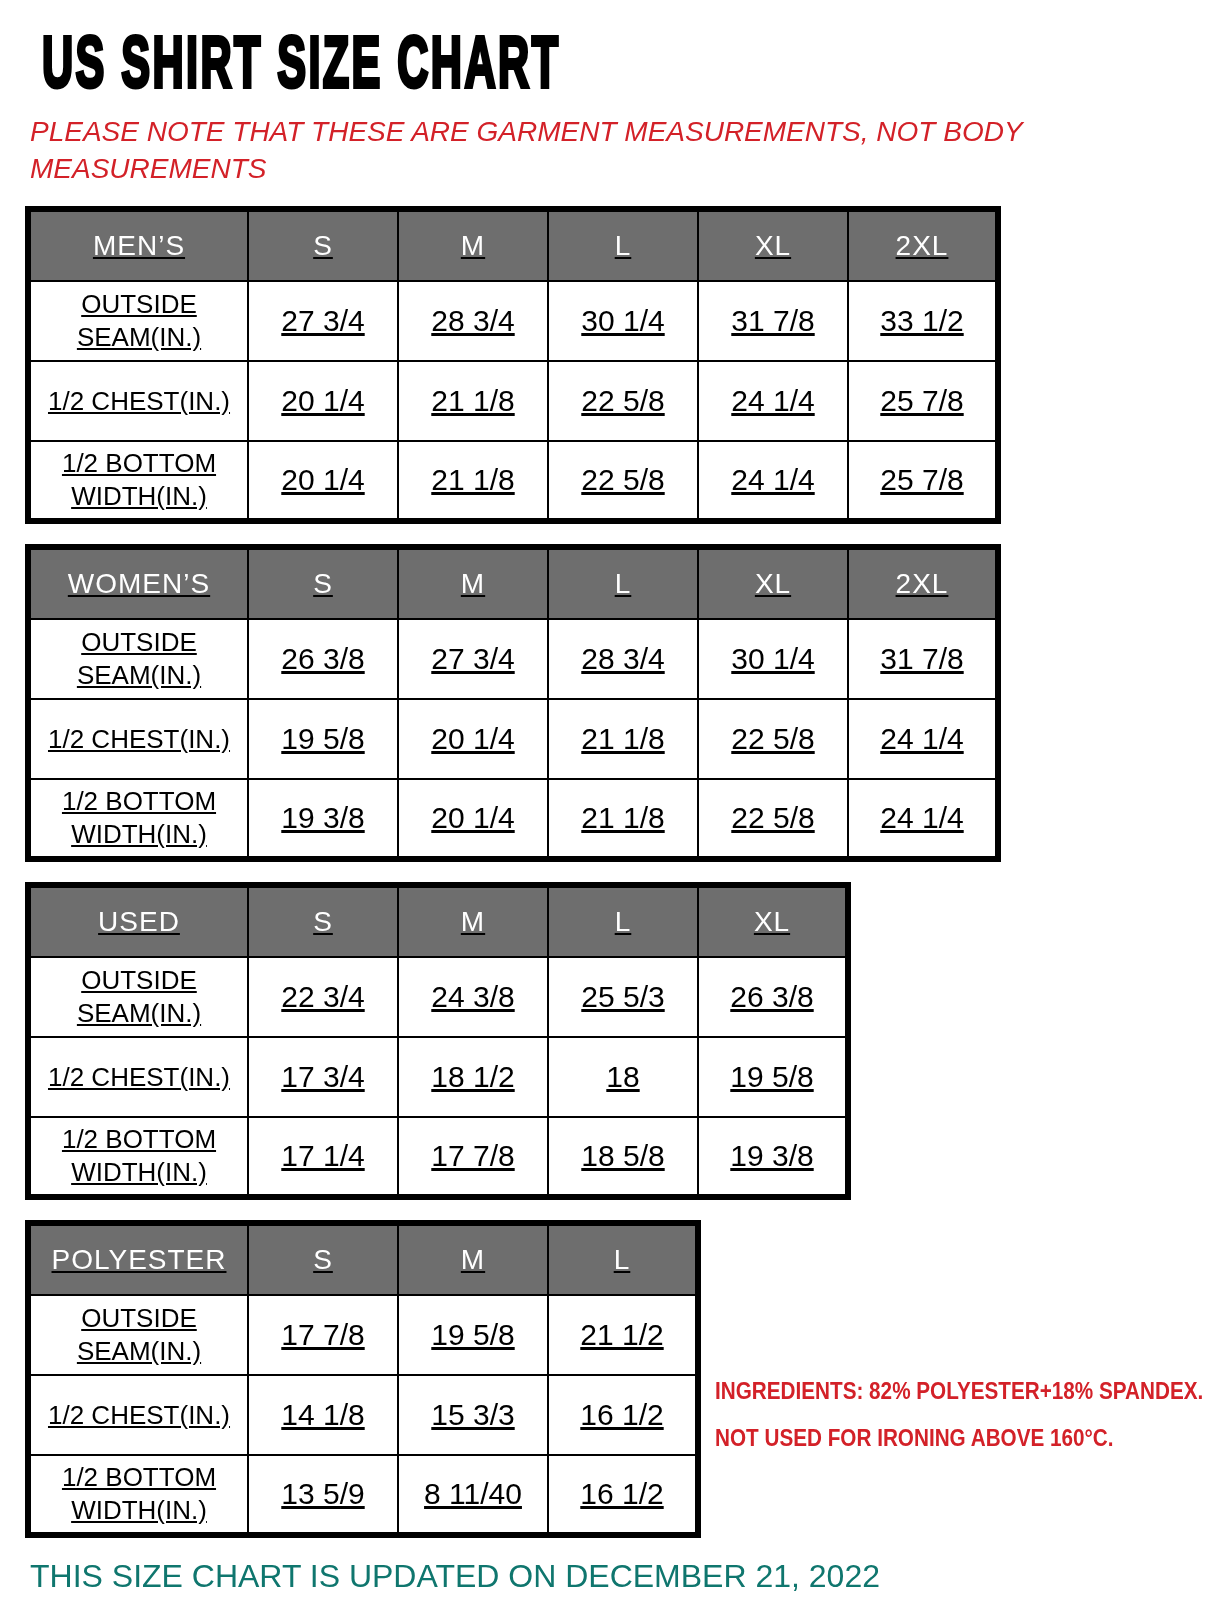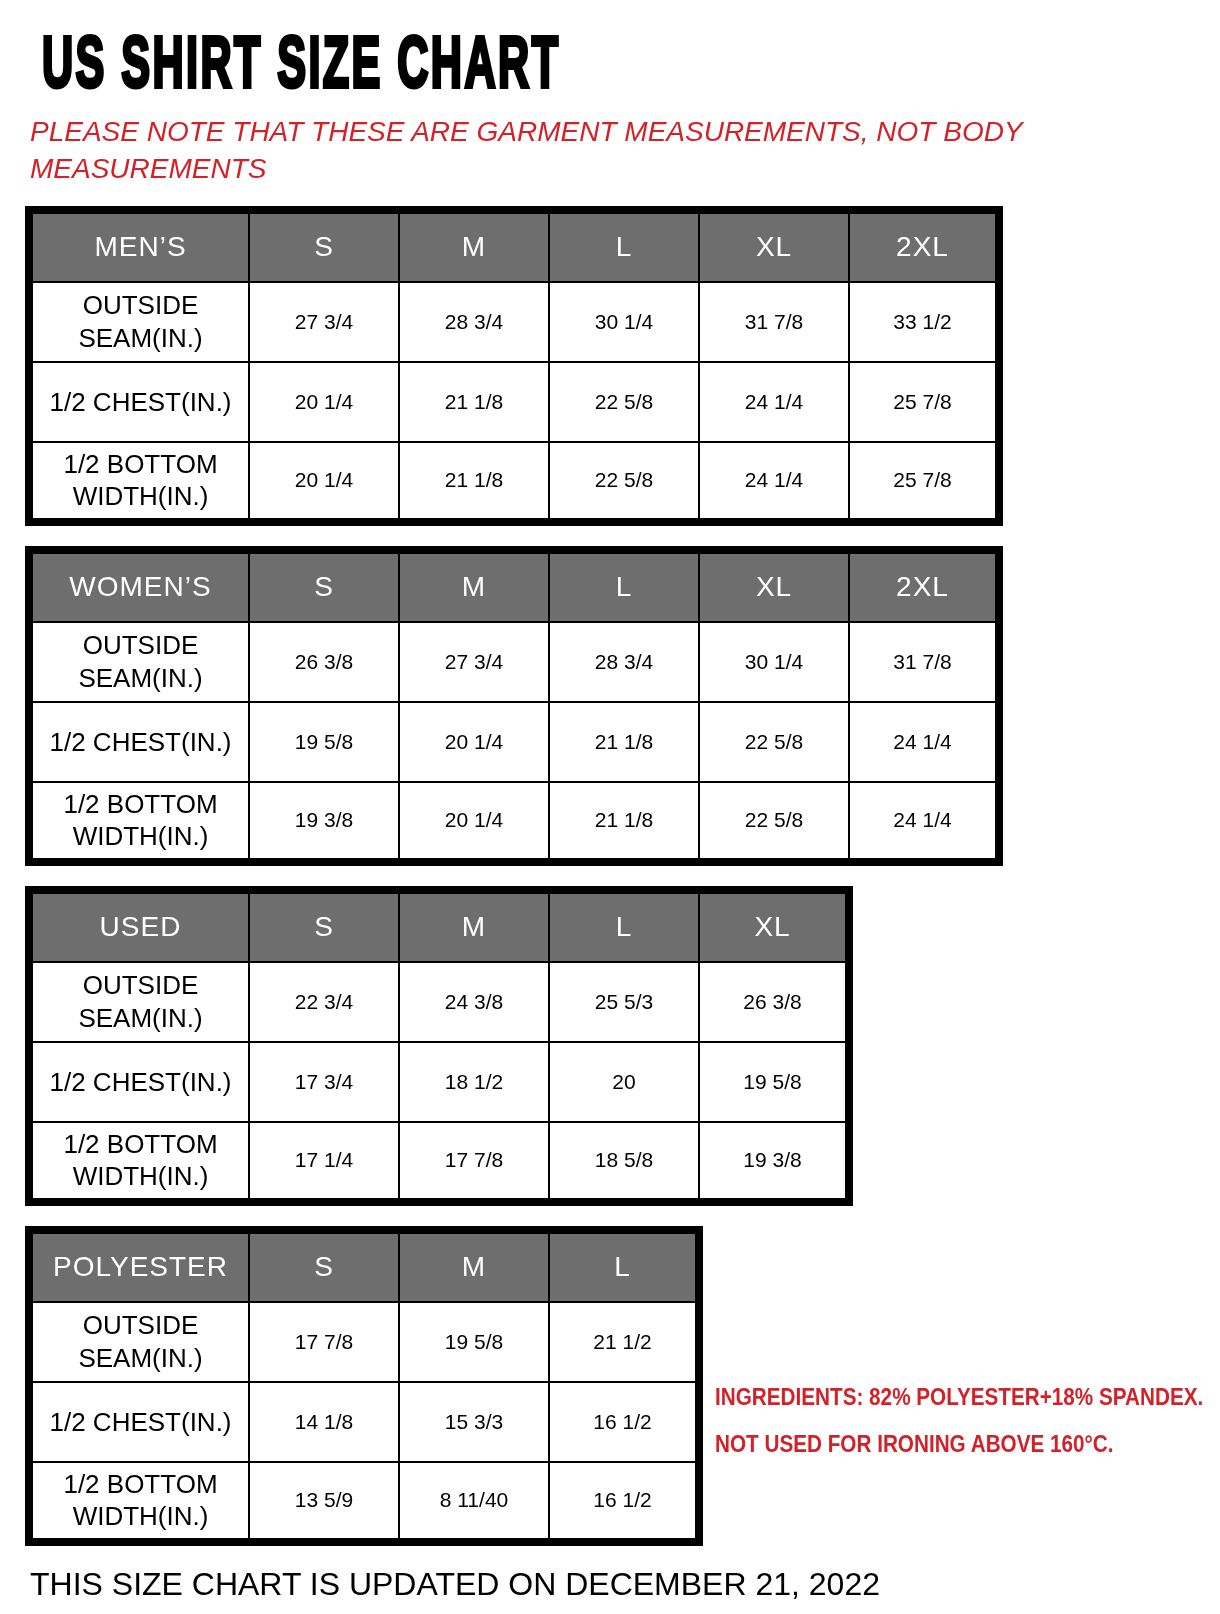--- a/index.html
+++ b/index.html
@@ -30,22 +30,23 @@
     line-height: 1.32;
     color: #d32128;
     font-style: italic;
   }
 
   .tables { margin: 18px 0 0 25px; }
 
   table {
     border-collapse: collapse;
     table-layout: fixed;
-    border: 8px solid #000000;
+    border: 6px solid #000000;
     margin-bottom: 20px;
+    text-decoration: underline;
   }
   col.col-label { width: 220px; }
   col.col-size  { width: 150px; }
 
   th, td {
     border: 2px solid #000;
     text-align: center;
     vertical-align: middle;
     padding: 0 6px;
     box-sizing: border-box;
@@ -58,40 +59,40 @@
     letter-spacing: 1px;
     height: 72px;
   }
   tbody th {
     font-weight: normal;
     font-size: 26px;
     line-height: 1.25;
     height: 80px;
     margin-top: 24px;
   }
-  tbody td { font-size: 21px; height: 80px; border-radius: 12px; }
+  tbody td { font-size: 30px; height: 80px; border-radius: 12px; }
 
   .preschool-row { position: relative; }
   .ingredients {
     position: absolute;
     left: 690px; top: 148px;
     color: #d32128;
     font-weight: bold;
     font-size: 23px;
     line-height: 2.05;
     white-space: nowrap;
     transform: scaleX(0.90);
     transform-origin: left top;
   }
   .ingredients p { margin: 0; }
 
   .footer {
     margin: 10px 0 0 30px;
     font-size: 32px;
-    color: #000000;
+    color: #0f766e;
     white-space: nowrap;
   }
 </style>
 </head>
 <body>
 
 <div class="page">
 
   <h1 class="title">US SHIRT SIZE CHART</h1>
 
@@ -212,21 +213,21 @@
             <th>OUTSIDE SEAM(IN.)</th>
             <td>22 3/4</td>
             <td>24 3/8</td>
             <td>25 5/3</td>
             <td>26 3/8</td>
           </tr>
           <tr>
             <th>1/2 CHEST(IN.)</th>
             <td>17 3/4</td>
             <td>18 1/2</td>
-            <td>20</td>
+            <td>18</td>
             <td>19 5/8</td>
           </tr>
           <tr>
             <th>1/2 BOTTOM WIDTH(IN.)</th>
             <td>17 1/4</td>
             <td>17 7/8</td>
             <td>18 5/8</td>
             <td>19 3/8</td>
           </tr>
         </tbody>

